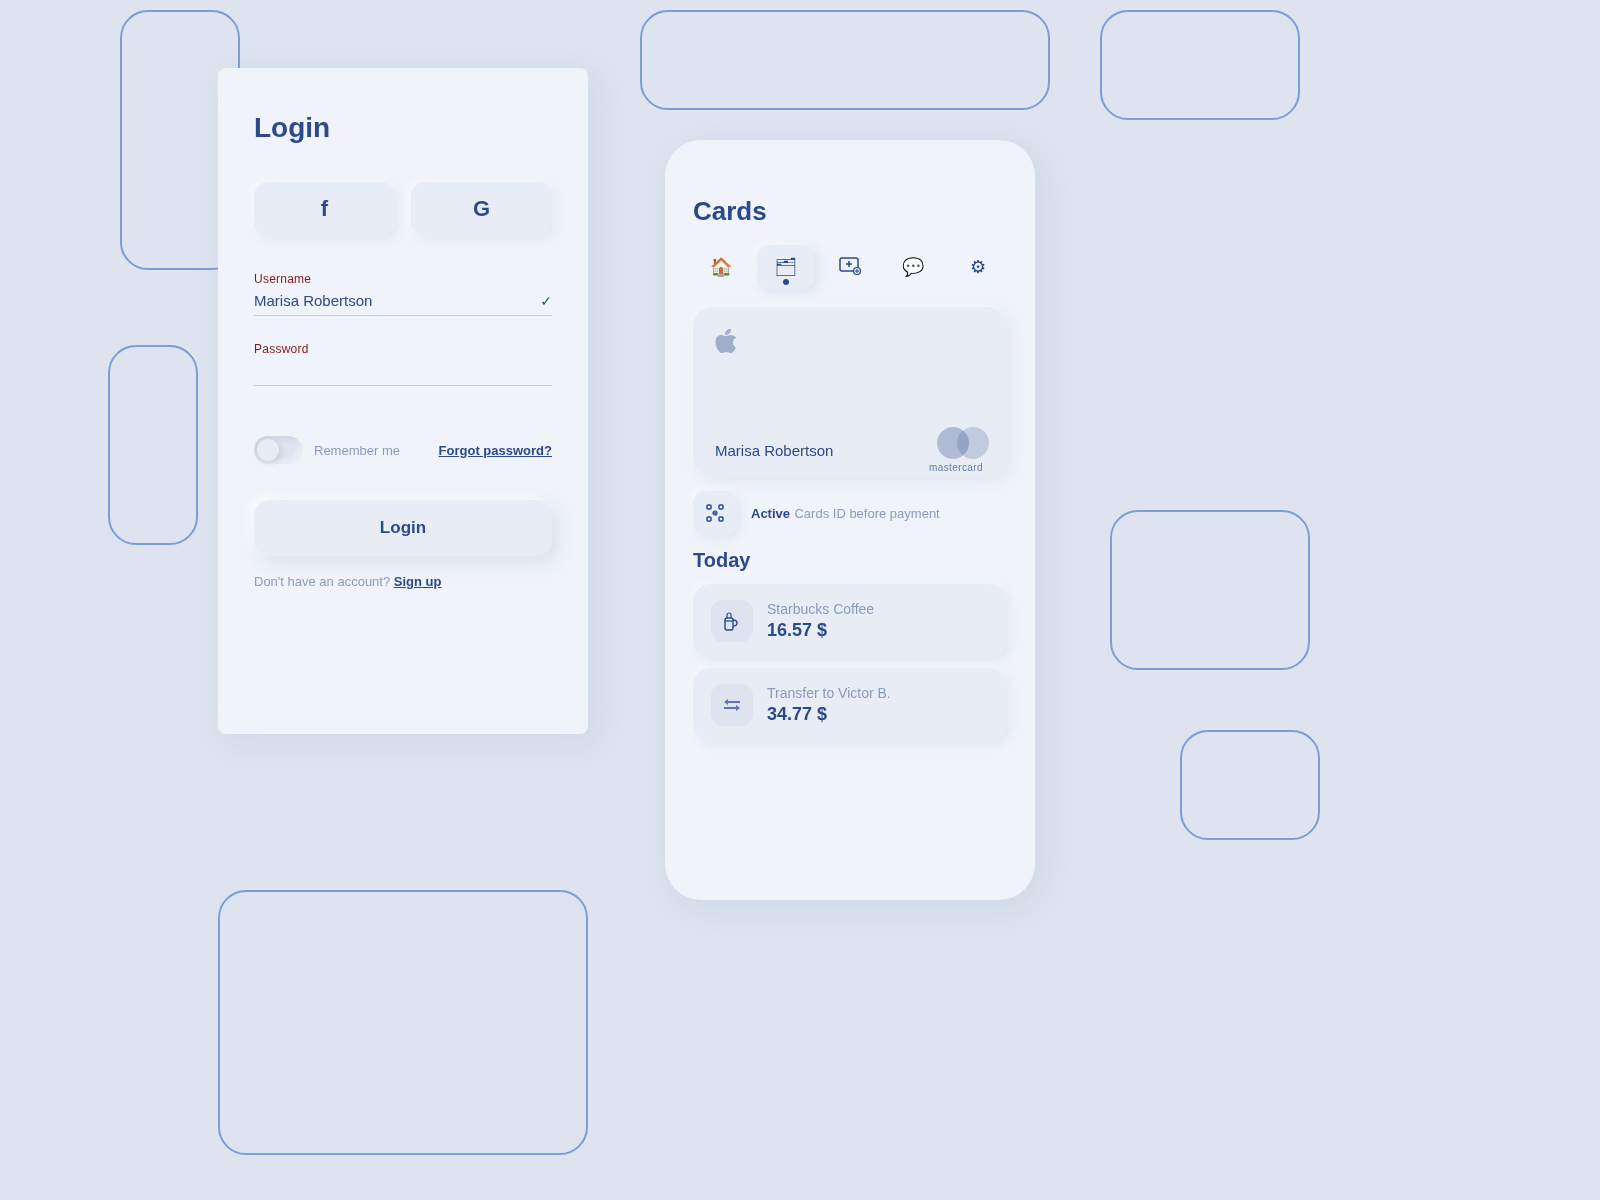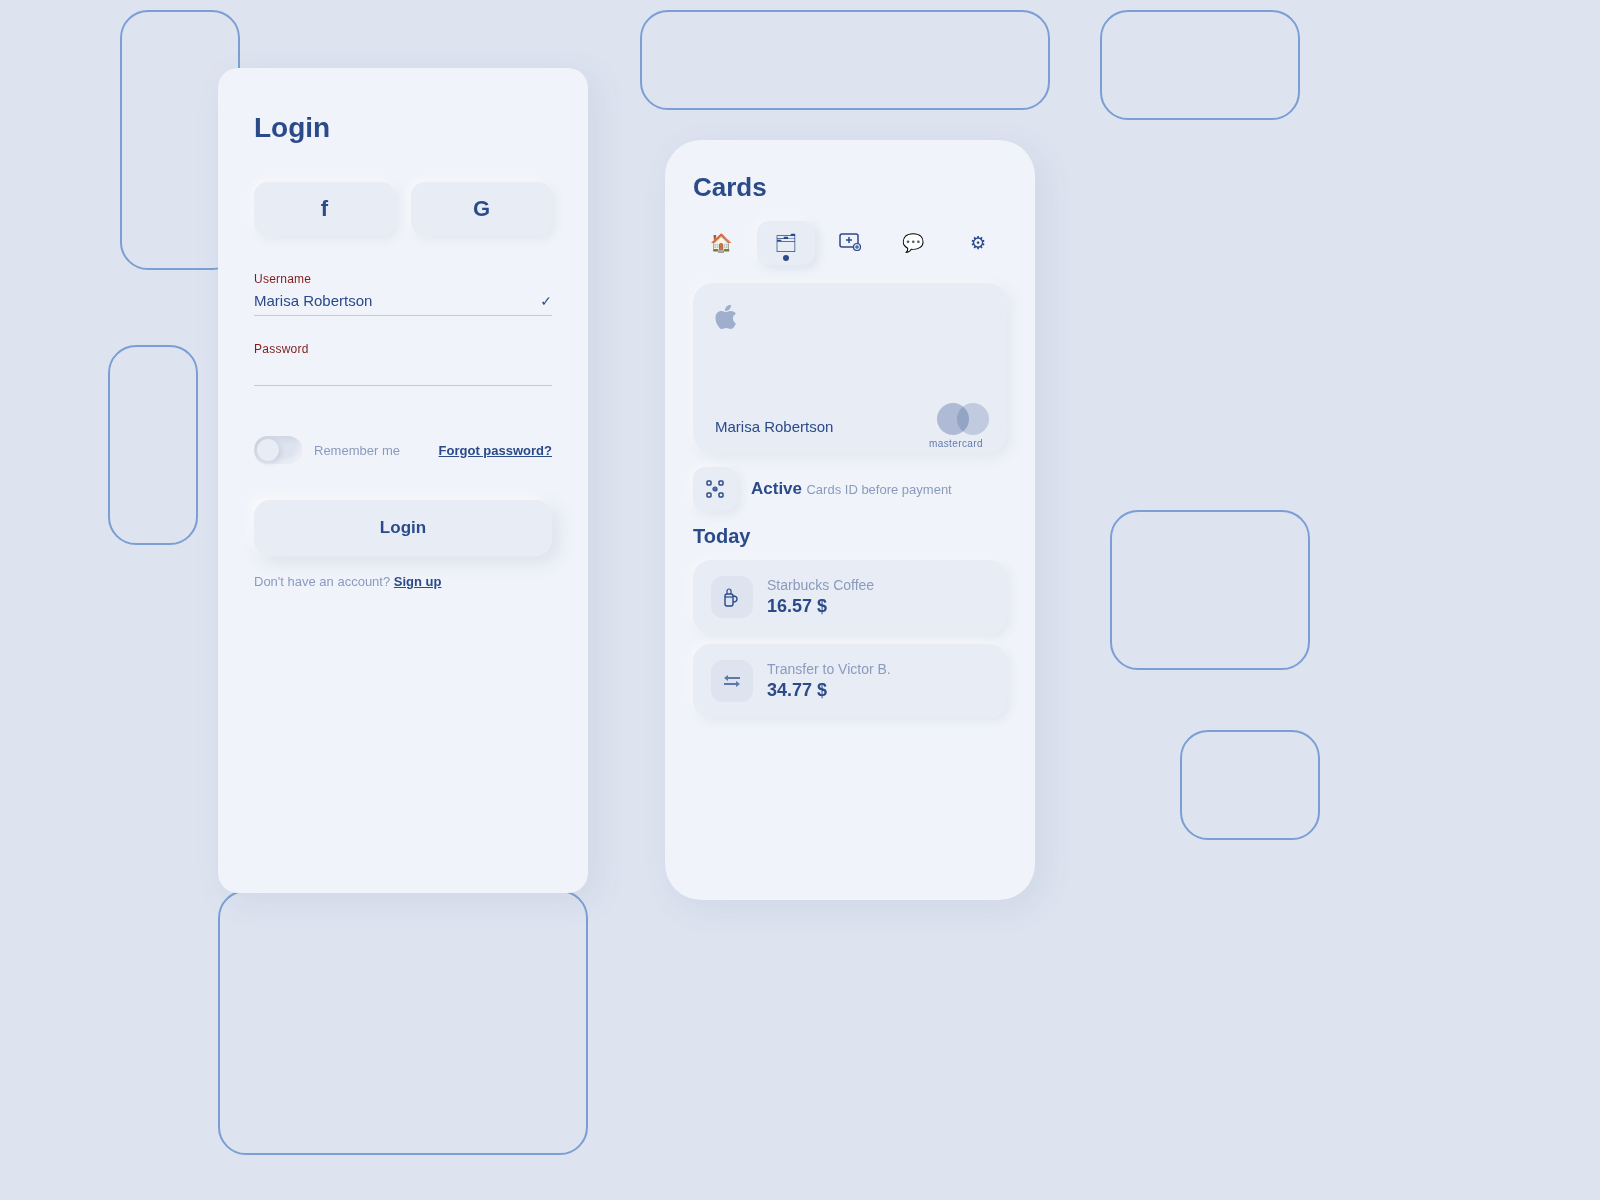--- a/index.html
+++ b/index.html
@@ -21,23 +21,23 @@
       background: transparent;
       pointer-events: none;
     }
 
     
     .login-card {
       position: absolute;
       left: 218px;
       top: 68px;
       width: 370px;
-      height: 825px;
+      height: 666px;
       background: #f0f3f9;
-      border-radius: 20px;
+      border-radius: 8px;
       padding: 44px 36px 44px 36px;
       box-shadow: 8px 8px 32px rgba(100,120,160,0.10);
       display: flex;
       flex-direction: column;
       gap: 0;
     }
 
     .login-title {
       font-size: 28px;
       font-weight: 700;
@@ -184,20 +184,21 @@
       display: flex;
       flex-direction: column;
       gap: 0;
     }
 
     .cards-title {
       font-size: 26px;
       font-weight: 700;
       color: #2a4a8a;
       margin-bottom: 18px;
+      margin-top: 24px;
     }
 
     
     .nav-tabs {
       display: flex;
       gap: 6px;
       margin-bottom: 18px;
     }
 
     .nav-tab {
@@ -302,21 +303,21 @@
       border-radius: 12px;
       display: flex;
       align-items: center;
       justify-content: center;
       box-shadow: 3px 3px 10px rgba(100,120,160,0.12), -2px -2px 8px rgba(255,255,255,0.7);
       font-size: 16px;
       color: #2a4a8a;
     }
 
     .faceid-status {
-      font-size: 17px;
+      font-size: 13px;
       font-weight: 600;
       color: #2a4a8a;
     }
 
     .faceid-desc {
       font-size: 13px;
       color: #8a9bbf;
     }
 
     .today-label {

